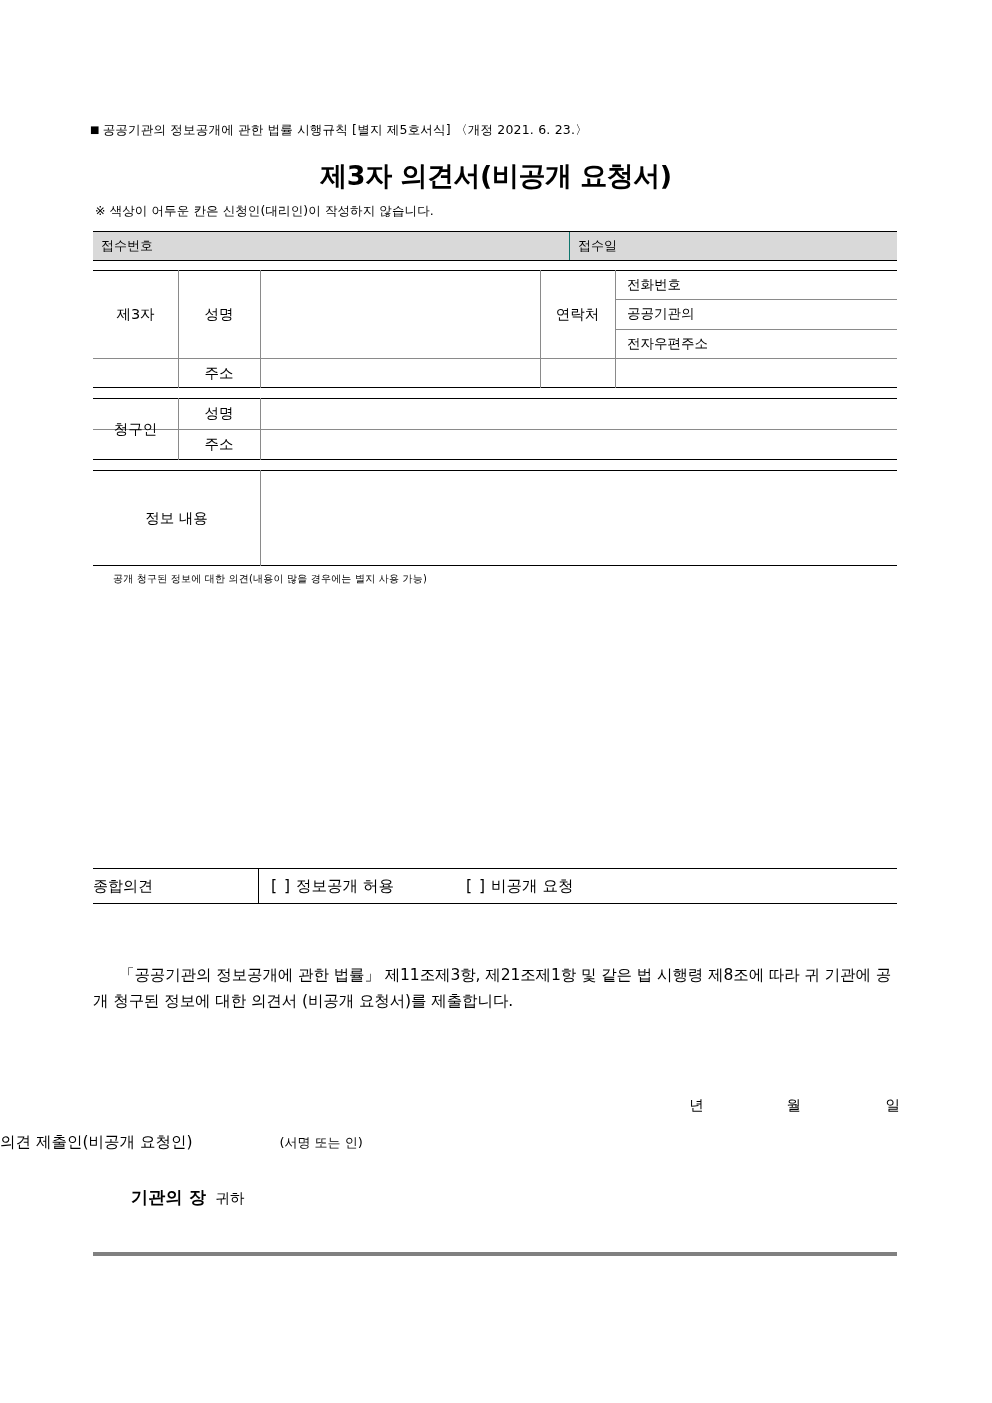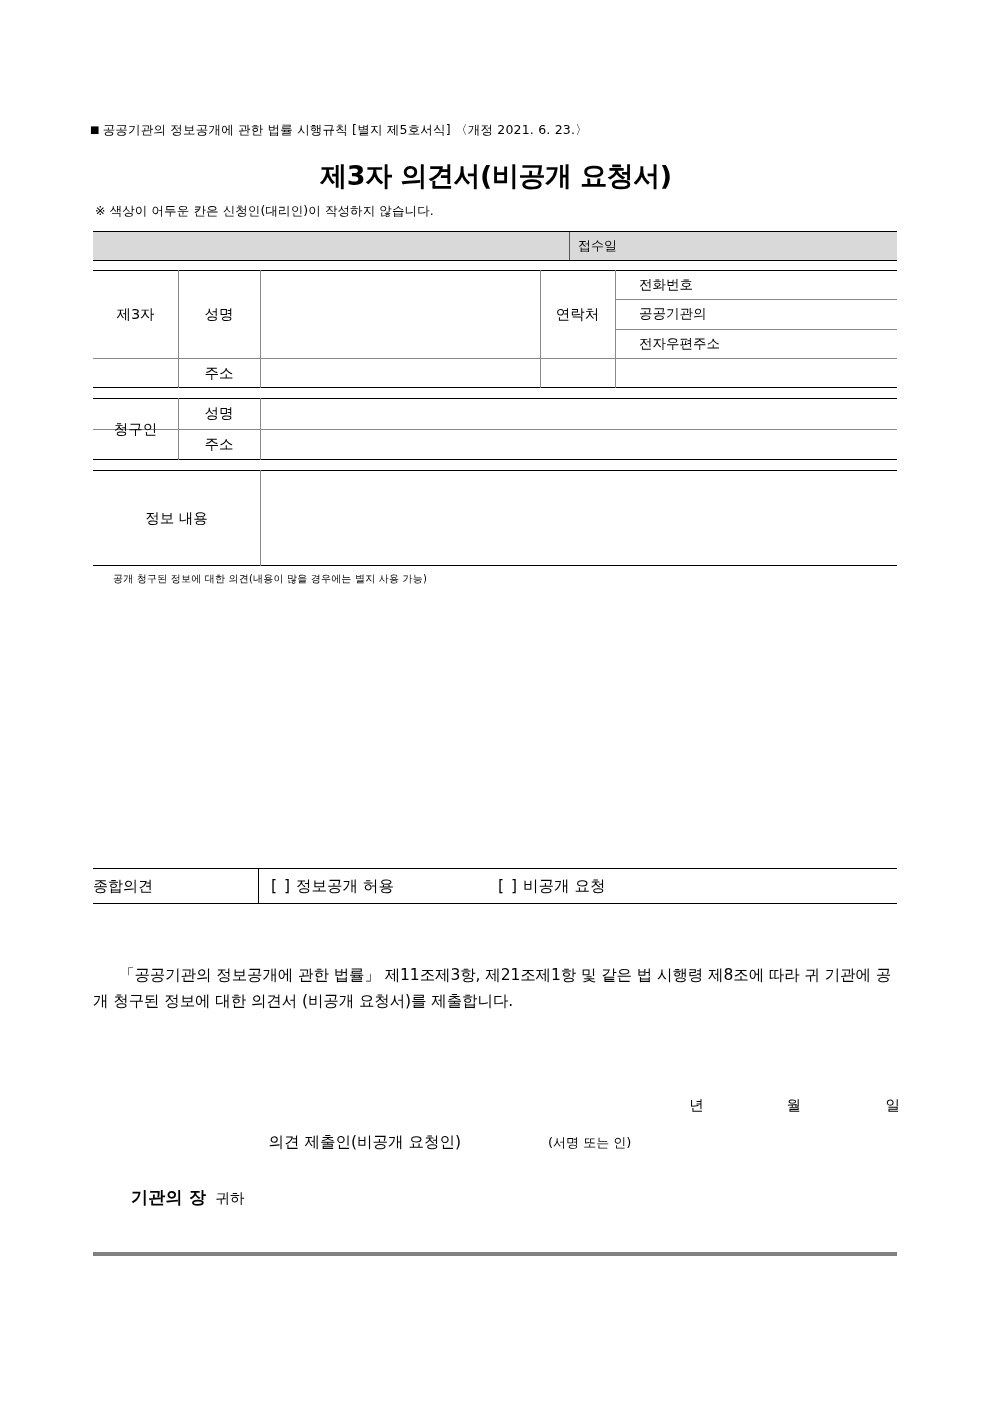--- a/index.html
+++ b/index.html
@@ -124,21 +124,21 @@
   }
 
   .cell {
     position: absolute;
     display: flex;
     align-items: center;
     font-size: 14.5px;
     box-sizing: border-box;
   }
   .cell.center { justify-content: center; }
-  .cell.left { justify-content: flex-start; padding-left: 24px; }
+  .cell.left { justify-content: flex-start; padding-left: 12px; }
 
   
   .opinion-caption {
     position: absolute;
     left: 113px;
     top: 572px;
     font-size: 10px;
     letter-spacing: 0.2px;
   }
 
@@ -168,21 +168,21 @@
     top: 0;
     right: 0;
     height: 100%;
     display: flex;
     align-items: center;
     border-left: 1.2px solid #000;
     padding-left: 12px;
     box-sizing: border-box;
     font-size: 15.5px;
   }
-  .opt-allow { margin-right: 104px; }
+  .opt-allow { margin-right: 72px; }
   .box-mark { letter-spacing: 1px; margin-right: 5px; }
 
   
   .statement {
     position: absolute;
     left: 93px;
     top: 963px;
     width: 806px;
     font-size: 15.5px;
     line-height: 1.65;
@@ -204,21 +204,21 @@
   .dl-year { margin-right: 78px; }
   .dl-month { margin-right: 80px; }
   .dl-day { margin-right: 0; }
 
   
   .sign-line {
     position: absolute;
     left: 0;
     top: 1132px;
     width: 900px;
-    text-align: center;
+    text-align: left;
     font-size: 15.5px;
   }
   .sign-name { margin-right: 82px; }
   .sign-note { font-size: 13px; }
 
   
   .recipient {
     position: absolute;
     left: 131px;
     top: 1186px;
@@ -259,20 +259,23 @@
 
   <div class="form-ref">
     <span class="bullet">■</span><span>공공기관의 정보공개에 관한 법률 시행규칙 [별지 제5호서식] 〈개정 2021. 6. 23.〉</span>
   </div>
 
   <div class="doc-title">제3자 의견서(비공개 요청서)</div>
 
   <div class="note-line">※ 색상이 어두운 칸은 신청인(대리인)이 작성하지 않습니다.</div>
 
   <div class="receipt-band">
+    <div class="receipt-cell receipt-no">
+      <span>접수번호</span>
+    </div>
     <div class="receipt-cell receipt-date">
       <span>접수일</span>
     </div>
   </div>
 
   <div class="tbl tbl-third">
     <div class="rule-top"></div>
     <div class="rule-bot"></div>
 
     <div class="vline" style="left:85px;"></div>

